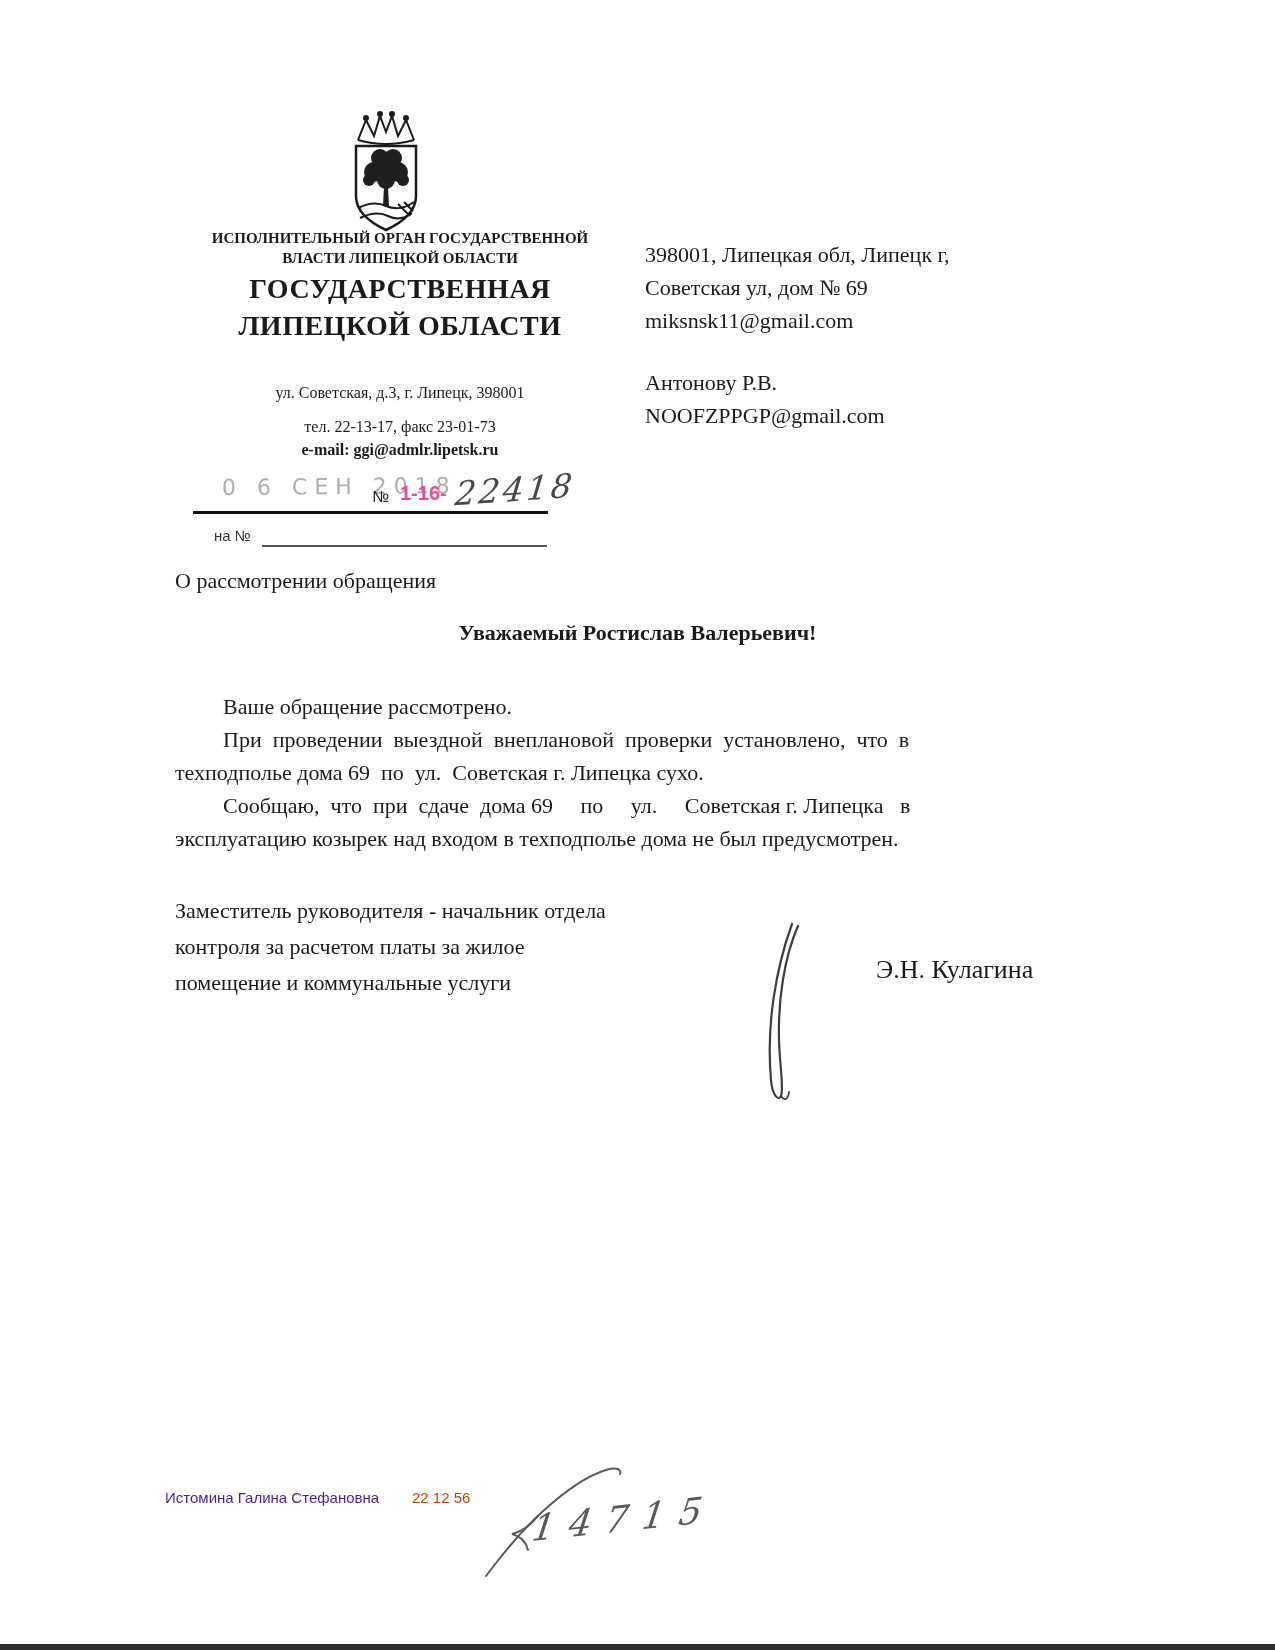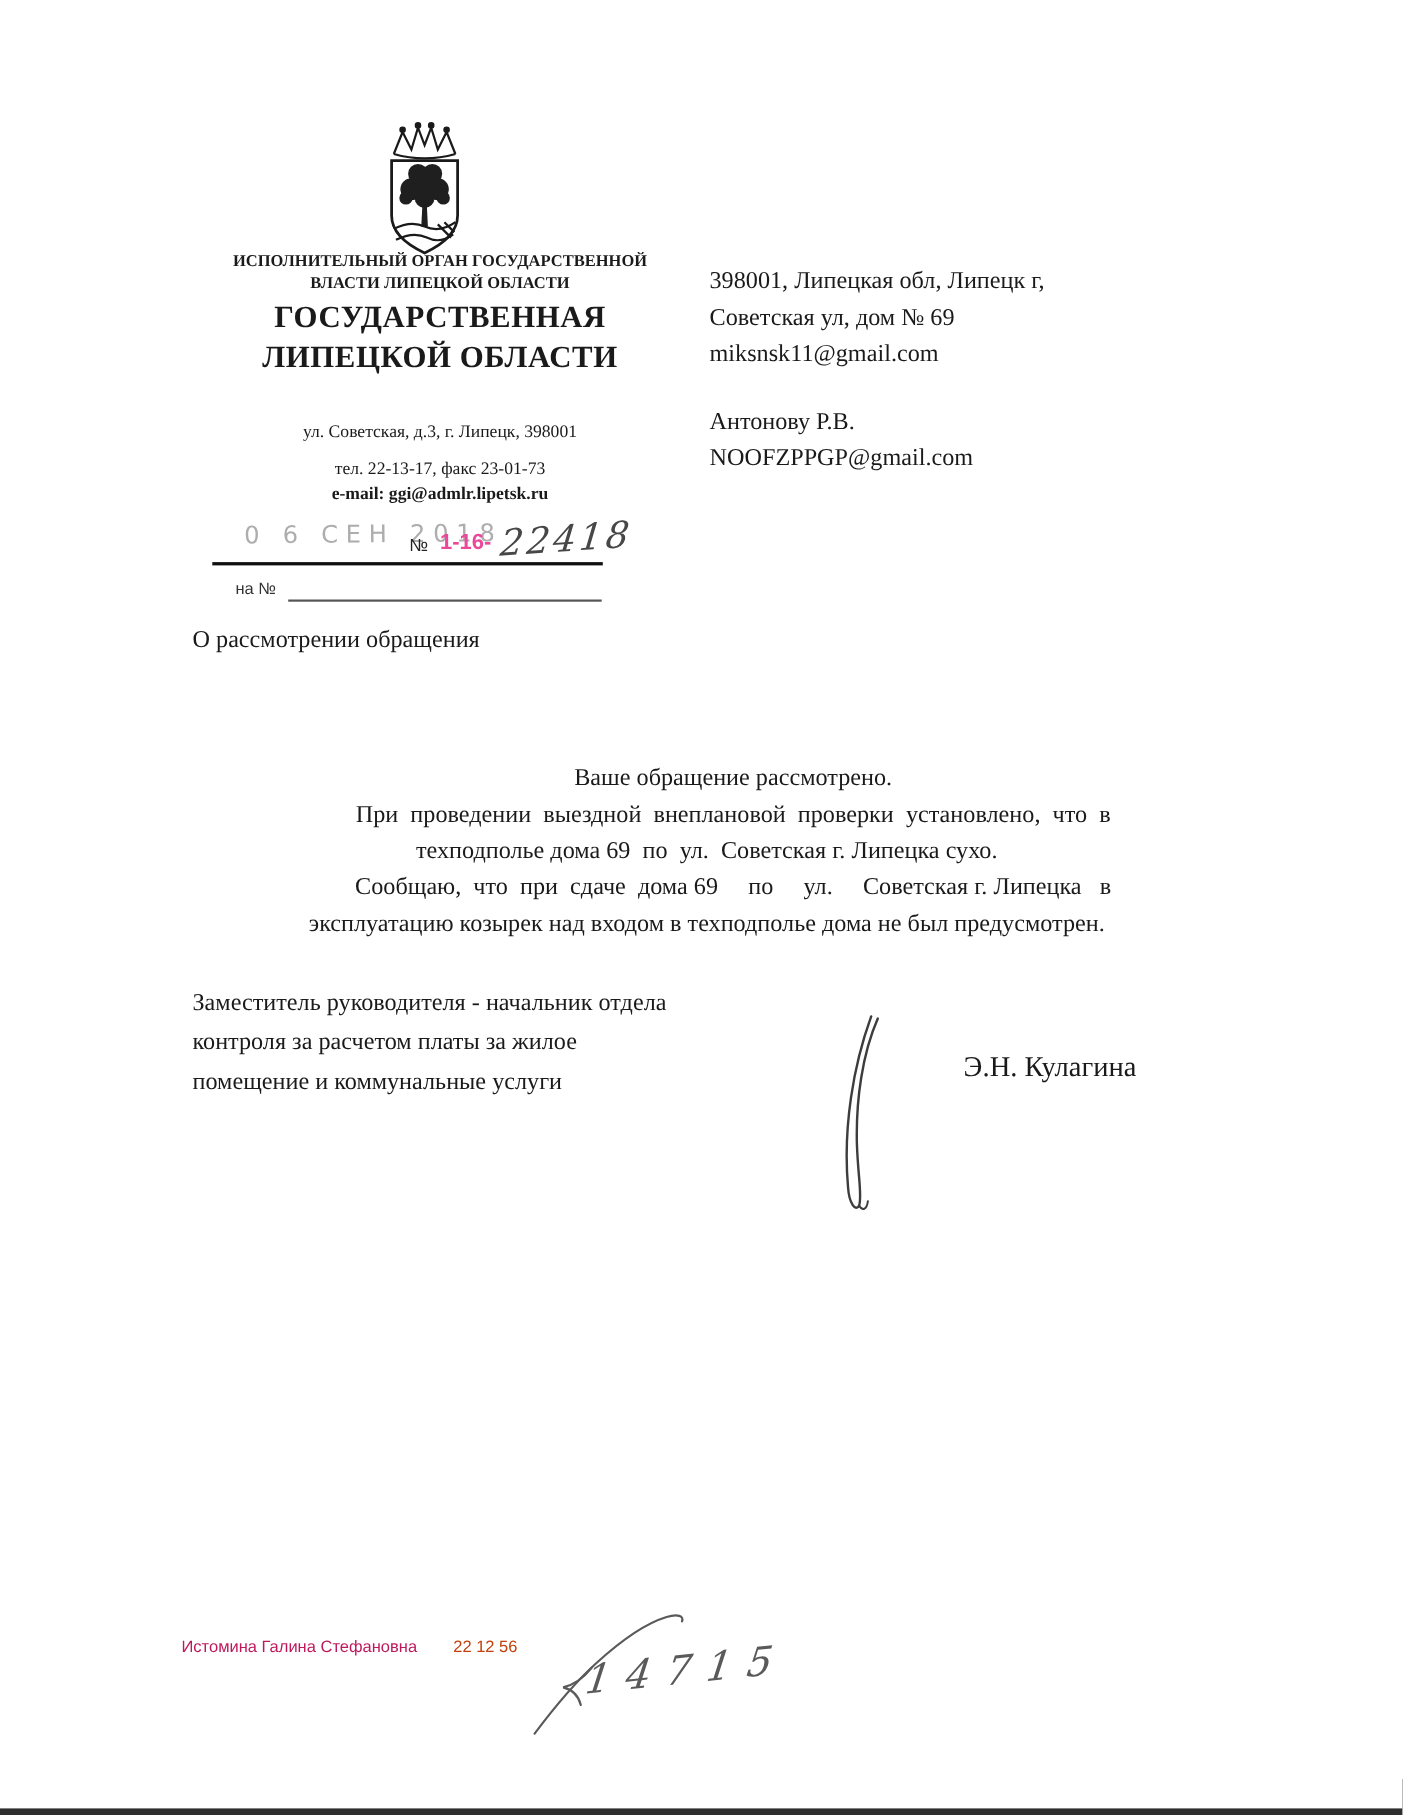--- a/index.html
+++ b/index.html
@@ -46,29 +46,29 @@
   .num-underline{left:193px;top:511px;width:355px;height:3px;background:#111;}
   .replyno-label{left:214px;top:527px;font-family:"Liberation Sans",sans-serif;font-size:15px;color:#333;}
   .replyno-line{left:262px;top:545px;width:285px;height:2px;background:#555;}
   
   .rcpt{left:645px;top:238px;width:420px;font-size:22px;line-height:33px;}
   .rcpt .gap{height:29px;}
   
   .subject{left:175px;top:568px;font-size:22px;}
   .salutation{left:150px;top:620px;width:975px;text-align:center;font-weight:bold;font-size:22px;}
   
-  .body-block{left:175px;top:690px;width:935px;font-size:22px;line-height:33px;text-align:center;}
+  .body-block{left:175px;top:690px;width:935px;font-size:22px;line-height:33px;}
   .body-block .line{white-space:pre;}
   .body-block .indent{padding-left:48px;}
   
   .sig-title{left:175px;top:893px;width:560px;font-size:22px;line-height:36px;}
   .sig-stroke{left:758px;top:920px;width:60px;height:190px;}
   .sig-name{left:863px;top:955px;font-size:26px;margin-left:13px;}
   
-  .exec-name{left:165px;top:1489px;font-family:"Liberation Sans",sans-serif;font-size:15px;color:#be185d;}
+  .exec-name{left:165px;top:1489px;font-family:"Liberation Sans",sans-serif;font-size:15px;color:#4c1d95;}
   .exec-phone{left:412px;top:1489px;font-family:"Liberation Sans",sans-serif;font-size:15px;color:#c2410c;}
   .scribble{left:468px;top:1448px;width:280px;height:140px;}
   .hand-note{
     left:532px;top:1498px;
     font-family:"DejaVu Serif",serif;font-style:italic;
     font-size:36px;color:#5a5a5a;letter-spacing:14px;
     transform:rotate(-6deg) skewX(-14deg);
   }
   
   .scan-edge{left:0;bottom:0;width:1275px;height:6px;background:#2e2e2e;}
@@ -139,20 +139,21 @@
   <div class="abs rcpt">
     <div>398001, Липецкая обл, Липецк г,</div>
     <div>Советская ул, дом № 69</div>
     <div>miksnsk11@gmail.com</div>
     <div class="gap"></div>
     <div>Антонову Р.В.</div>
     <div>NOOFZPPGP@gmail.com</div>
   </div>
 
   <div class="abs subject">О рассмотрении обращения</div>
+  <div class="abs salutation">Уважаемый Ростислав Валерьевич!</div>
 
   <div class="abs body-block">
     <div class="line indent">Ваше обращение рассмотрено.</div>
     <div class="line indent">При  проведении  выездной  внеплановой  проверки  установлено,  что  в</div>
     <div class="line">техподполье дома 69  по  ул.  Советская г. Липецка сухо.</div>
     <div class="line indent">Сообщаю,  что  при  сдаче  дома 69     по     ул.     Советская г. Липецка   в</div>
     <div class="line">эксплуатацию козырек над входом в техподполье дома не был предусмотрен.</div>
   </div>
 
   <div class="abs sig-title">

